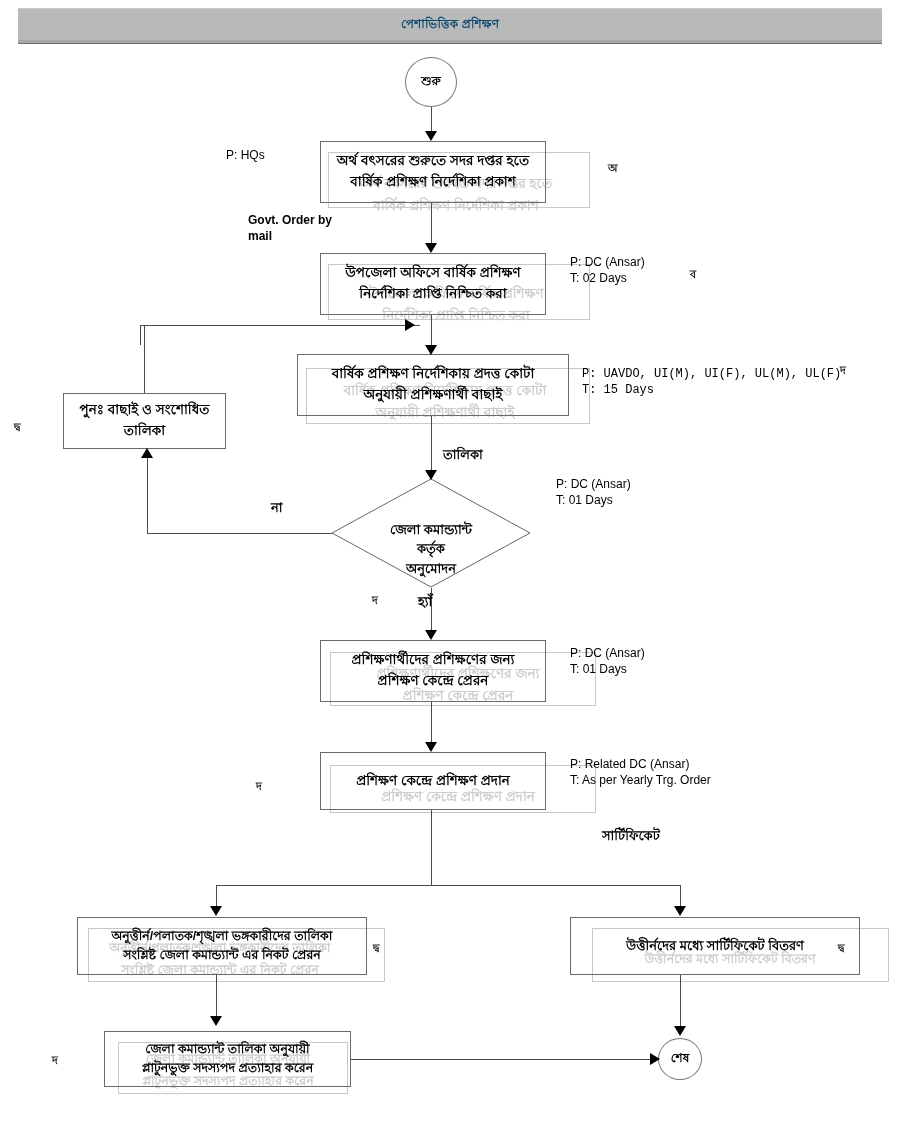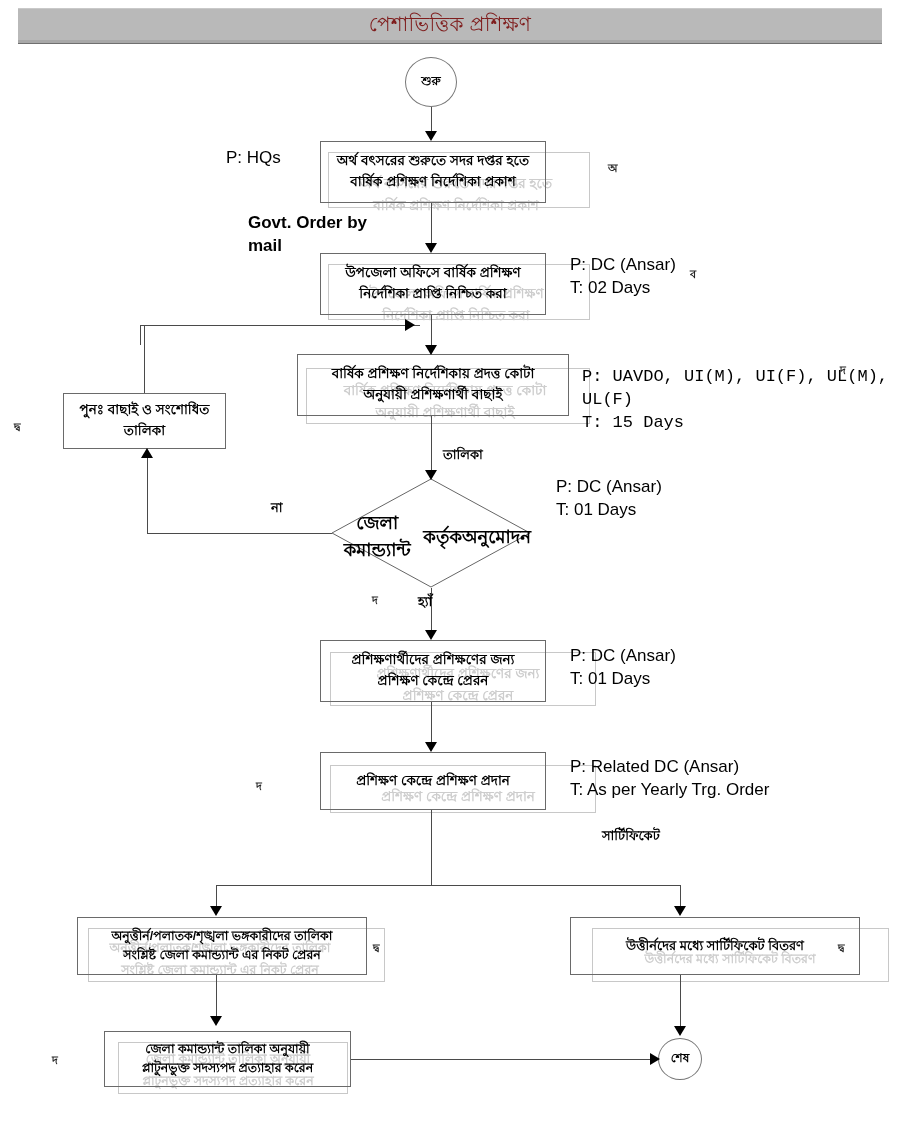--- a/index.html
+++ b/index.html
@@ -23,24 +23,24 @@
     top: 8px;
     width: 864px;
     height: 32px;
     background: #b9b9b9;
     border-top: 1px solid #c9c9c9;
     display: flex;
     align-items: center;
     justify-content: center;
   }
   #title-bar .title-text {
-    font-size: 20px;
-    font-weight: normal;
+    font-size: 12px;
+    font-weight: bold;
     letter-spacing: 0.2px;
-    color: #7f1d1d;
+    color: #0c4a6e;
   }
   #title-underline {
     position: absolute;
     left: 18px;
     top: 40px;
     width: 864px;
     height: 3px;
     background: #a8a8a8;
   }
   #title-underline2 {
@@ -98,28 +98,28 @@
   }
 
   .diamond-wrap {
     position: absolute;
     z-index: 3;
   }
   .diamond-wrap svg { display: block; }
   .diamond-label {
     position: absolute;
     left: 0;
-    top: 4px;
+    top: 16px;
     width: 100%;
     height: 100%;
     display: flex;
-    flex-direction: row;
+    flex-direction: column;
     align-items: center;
     justify-content: center;
-    font-size: 18px;
+    font-size: 13px;
     font-weight: bold;
     line-height: 1.5;
     text-align: center;
   }
 
   
   .vline {
     position: absolute;
     width: 1px;
     background: #4a4a4a;
@@ -152,21 +152,21 @@
     width: 0; height: 0;
     border-top: 6px solid transparent;
     border-bottom: 6px solid transparent;
     border-left: 10px solid #000;
     z-index: 4;
   }
 
   
   .ann {
     position: absolute;
-    font-size: 17px;
+    font-size: 12px;
     line-height: 1.35;
     white-space: pre-line;
     z-index: 5;
   }
   .ann-bold { font-weight: bold; }
   .bn-label {
     position: absolute;
     font-size: 13px;
     font-weight: bold;
     z-index: 5;

